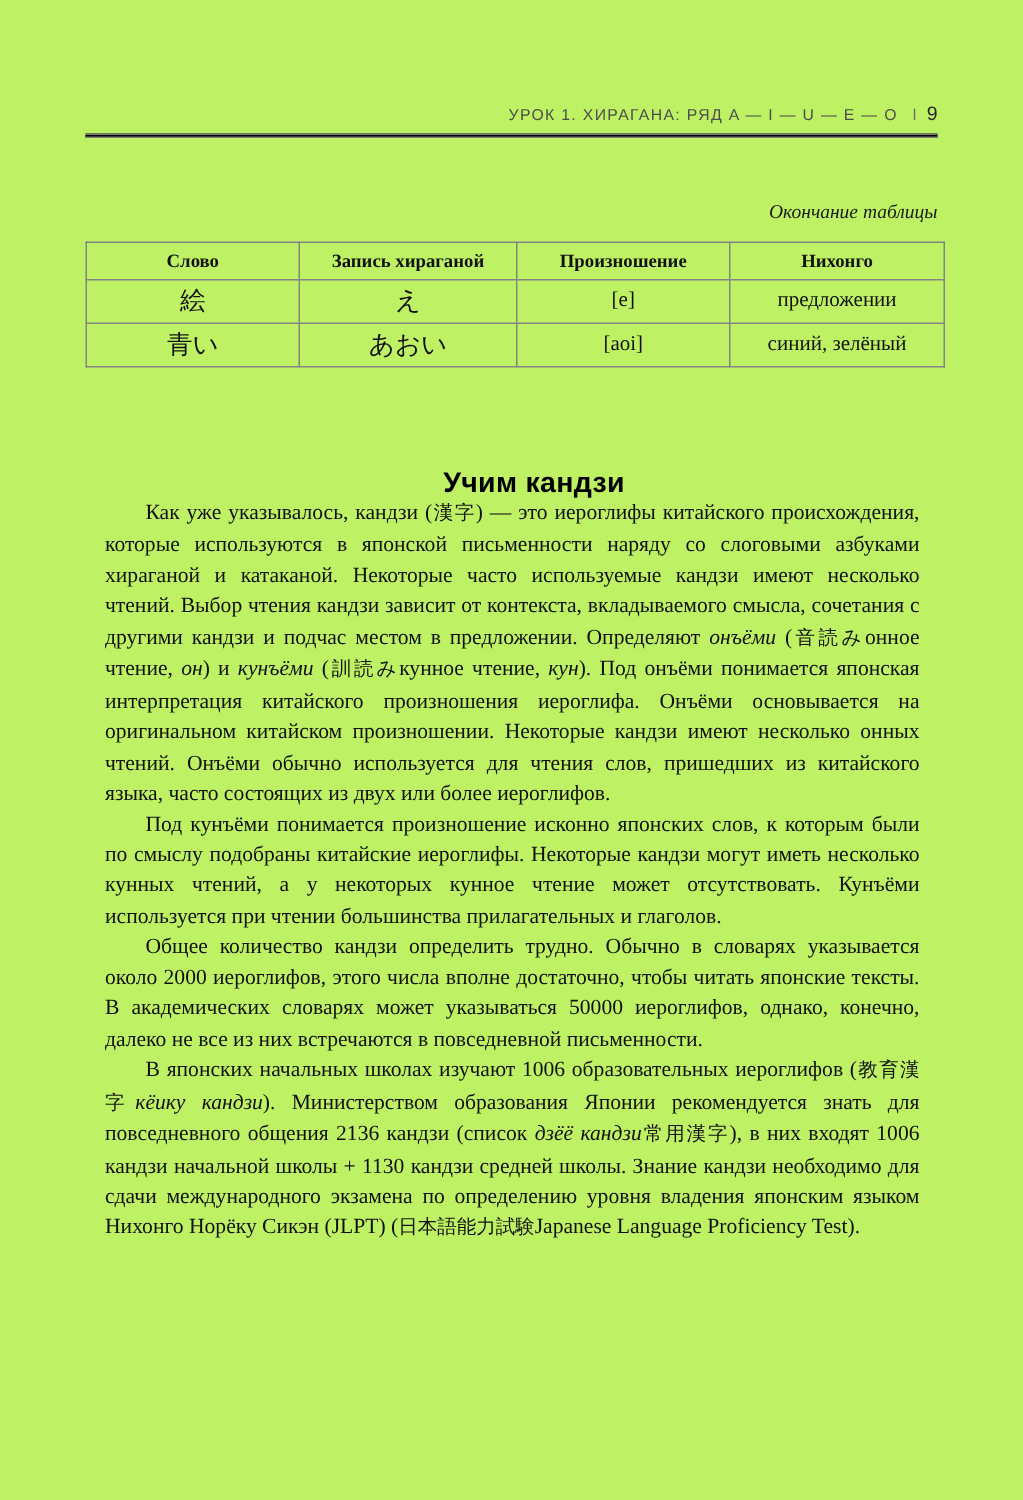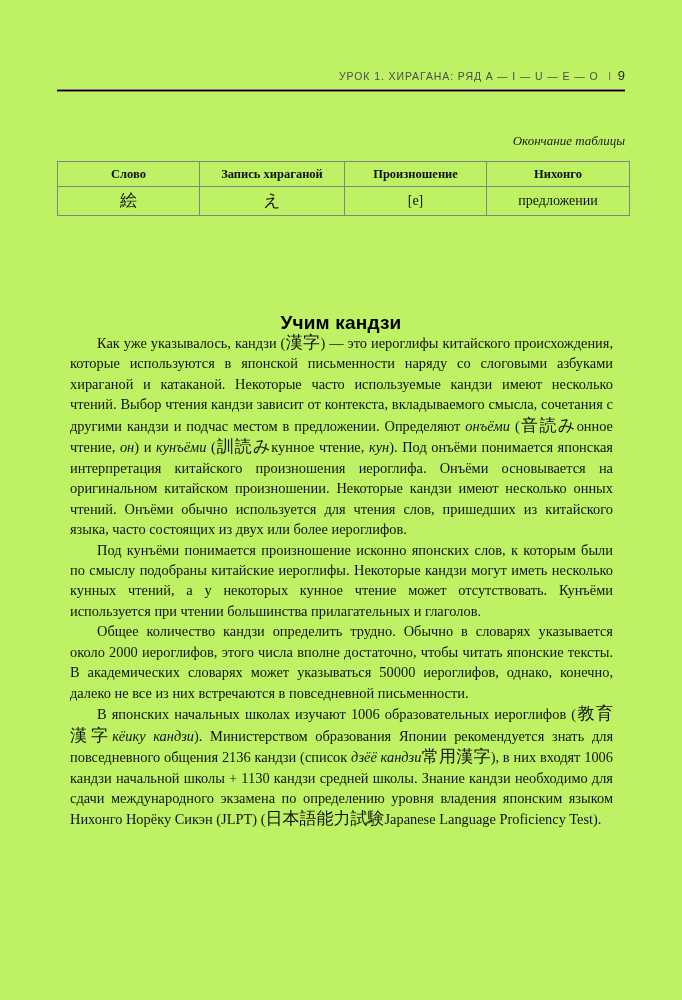--- a/index.html
+++ b/index.html
@@ -102,21 +102,21 @@
     font-size: 17px;
   }
   .word-table .col-0 { width: 141px; }
   .word-table .col-1 { width: 144px; margin-top: 43px; }
   .word-table .col-2 { width: 141px; margin-top: 28px; }
   .word-table .col-3 { width: 142px; }
 
   
   .section-heading {
     position: absolute;
-    left: 57px;
+    left: 72px;
     top: 296px;
     width: 568px;
     text-align: center;
     font-family: "Liberation Sans", "DejaVu Sans", sans-serif;
     font-weight: bold;
     font-size: 19px;
     letter-spacing: 0.2px;
     color: #000;
   }
 
@@ -132,21 +132,21 @@
     text-justify: inter-word;
     hyphens: manual;
     color: #101010;
   }
   .body-text p {
     margin: 0;
     text-indent: 27px;
   }
   .jp-inline {
     font-family: "DejaVu Sans", sans-serif;
-    font-size: 17px;
+    font-size: 13px;
   }
   i, .it { }
 </style>
 </head>
 <body>
 
 <div class="page">
 
   <div class="running-head">
     <span>УРОК 1. ХИРАГАНА: РЯД A — I — U — E — O</span><span class="rh-sep">l</span><span class="rh-page">9</span>
@@ -164,20 +164,26 @@
         <th class="col-3">Нихонго</th>
       </tr>
     </thead>
     <tbody>
       <tr>
         <td class="jp">絵</td>
         <td class="jp">え</td>
         <td>[e]</td>
         <td>предложении</td>
       </tr>
+      <tr>
+        <td class="jp">青い</td>
+        <td class="jp">あおい</td>
+        <td>[aoi]</td>
+        <td>синий, зелёный</td>
+      </tr>
     </tbody>
   </table>
 
   <h2 class="section-heading">Учим кандзи</h2>
 
   <div class="body-text">
 
     <p><span>Как уже указывалось, кандзи (</span><span class="jp-inline">漢字</span><span>) — это иероглифы китайского происхождения, которые используются в японской письменности наряду со слоговыми азбуками хираганой и катаканой. Некоторые часто используемые кандзи имеют несколько чтений. Выбор чтения кандзи зависит от контекста, вкладываемого смысла, сочетания с другими кандзи и подчас местом в предложении. Определяют </span><i>онъёми</i><span> (</span><span class="jp-inline">音読み</span><span>онное чтение, </span><i>он</i><span>) и </span><i>кунъёми</i><span> (</span><span class="jp-inline">訓読み</span><span>кунное чтение, </span><i>кун</i><span>). Под онъёми понимается японская интерпретация китайского произношения иероглифа. Онъёми основывается на оригинальном китайском произношении. Некоторые кандзи имеют несколько онных чтений. Онъёми обычно используется для чтения слов, пришедших из китайского языка, часто состоящих из двух или более иероглифов.</span></p>
 
     <p>Под кунъёми понимается произношение исконно японских слов, к которым были по смыслу подобраны китайские иероглифы. Некоторые кандзи могут иметь несколько кунных чтений, а у некоторых кунное чтение может отсутствовать. Кунъёми используется при чтении большинства прилагательных и глаголов.</p>

